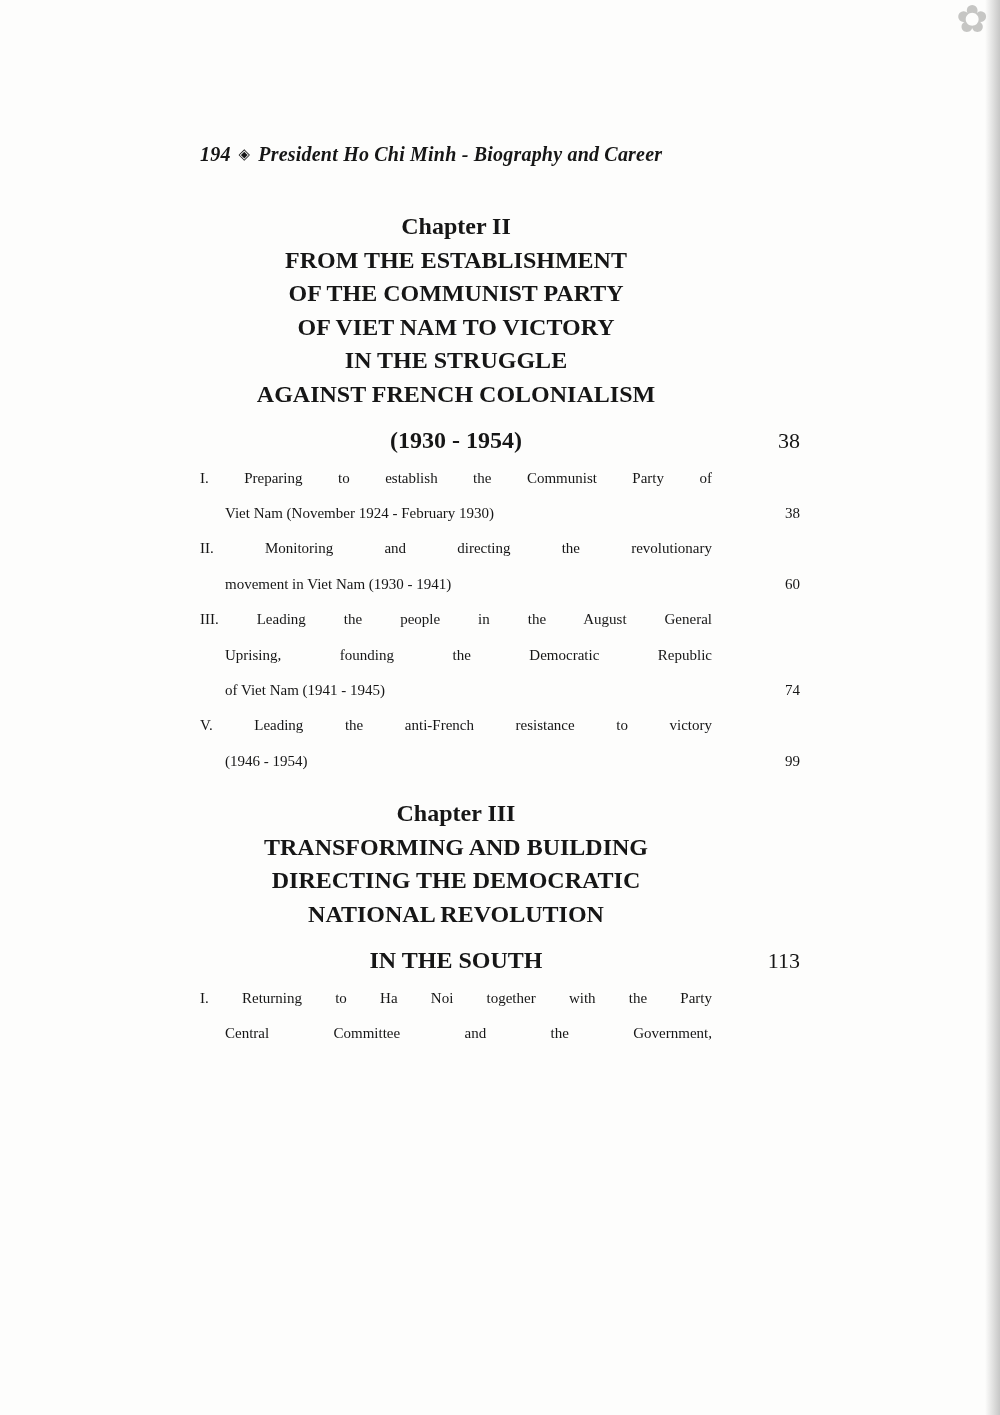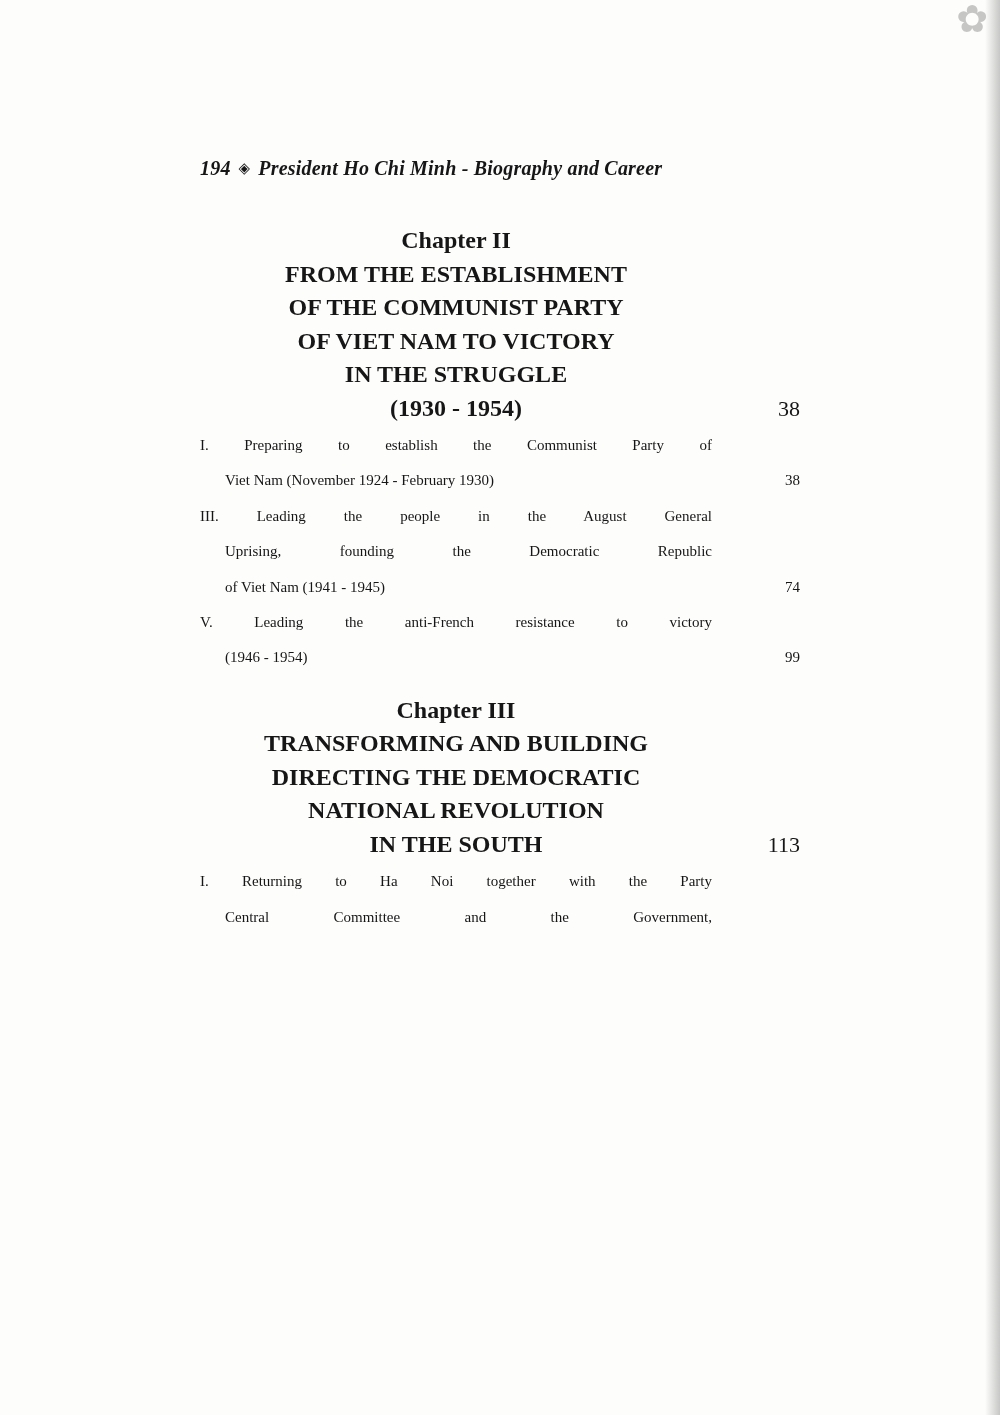--- a/index.html
+++ b/index.html
@@ -13,31 +13,31 @@
   
   .scan-edge{
     position:absolute;top:0;right:0;width:15px;height:100%;
     background:linear-gradient(to right,rgba(110,110,110,0) 0%,rgba(110,110,110,.38) 100%);
     pointer-events:none;
   }
   .watermark{
     position:absolute;top:0px;right:12px;
     font-size:38px;line-height:1;color:#c6c6c4;
   }
-  .page{position:absolute;left:200px;top:157px;width:600px}
+  .page{position:absolute;left:200px;top:143px;width:600px}
 
   .header{
     font-size:20px;font-weight:bold;font-style:italic;
     white-space:nowrap;margin-bottom:44px;letter-spacing:.2px;
   }
   .hdr-sep{font-style:normal;font-size:15px;padding:0 8px;position:relative;top:-2px;font-weight:normal}
 
   .heading,.heading-last{
     width:512px;text-align:center;
-    font-weight:bold;font-size:24px;line-height:33.5px;
+    font-weight:bold;font-size:24px;line-height:33.5px;margin-top:13px;
   }
   .heading-last{position:relative}
   .heading-last .page-num-abs{
     position:absolute;right:-88px;bottom:0;width:88px;
     text-align:right;font-weight:normal;font-size:22px;
   }
 
   .entries{font-size:15px;line-height:35.4px;margin-top:3px}
   .e-line{width:512px}
   .cont{padding-left:25px;box-sizing:border-box}
@@ -60,36 +60,44 @@
     <span class="hdr-num">194</span><span class="hdr-sep">◈</span><span class="hdr-title">President Ho Chi Minh - Biography and Career</span>
   </div>
 
   <section class="toc-section">
     <div class="heading">
       <div class="h-line">Chapter II</div>
       <div class="h-line">FROM THE ESTABLISHMENT</div>
       <div class="h-line">OF THE COMMUNIST PARTY</div>
       <div class="h-line">OF VIET NAM TO VICTORY</div>
       <div class="h-line">IN THE STRUGGLE</div>
+      <div class="h-line">AGAINST FRENCH COLONIALISM</div>
     </div>
     <div class="heading-last">
       <span>(1930 - 1954)</span>
       <span class="page-num-abs">38</span>
     </div>
 
     <div class="entries">
 
       <div class="entry">
         <div class="e-line stretch">I. Preparing to establish the Communist Party of</div>
         <div class="e-last">
           <span class="e-text cont">Viet Nam (November 1924 - February 1930)</span>
           <span class="page-num">38</span>
         </div>
       </div>
 
+      <div class="entry">
+        <div class="e-line stretch">II. Monitoring and directing the revolutionary</div>
+        <div class="e-last">
+          <span class="e-text cont">movement in Viet Nam (1930 - 1941)</span>
+          <span class="page-num">60</span>
+        </div>
+      </div>
 
       <div class="entry">
         <div class="e-line stretch">III. Leading the people in the August General</div>
         <div class="e-line cont stretch">Uprising, founding the Democratic Republic</div>
         <div class="e-last">
           <span class="e-text cont">of Viet Nam (1941 - 1945)</span>
           <span class="page-num">74</span>
         </div>
       </div>
 

